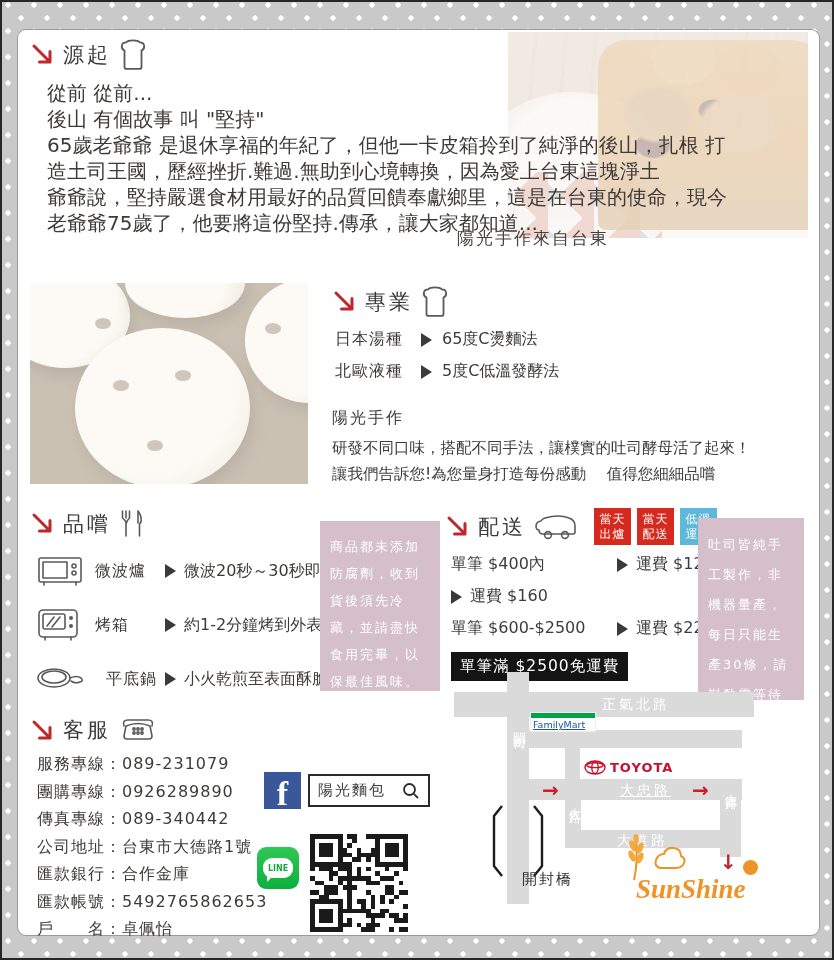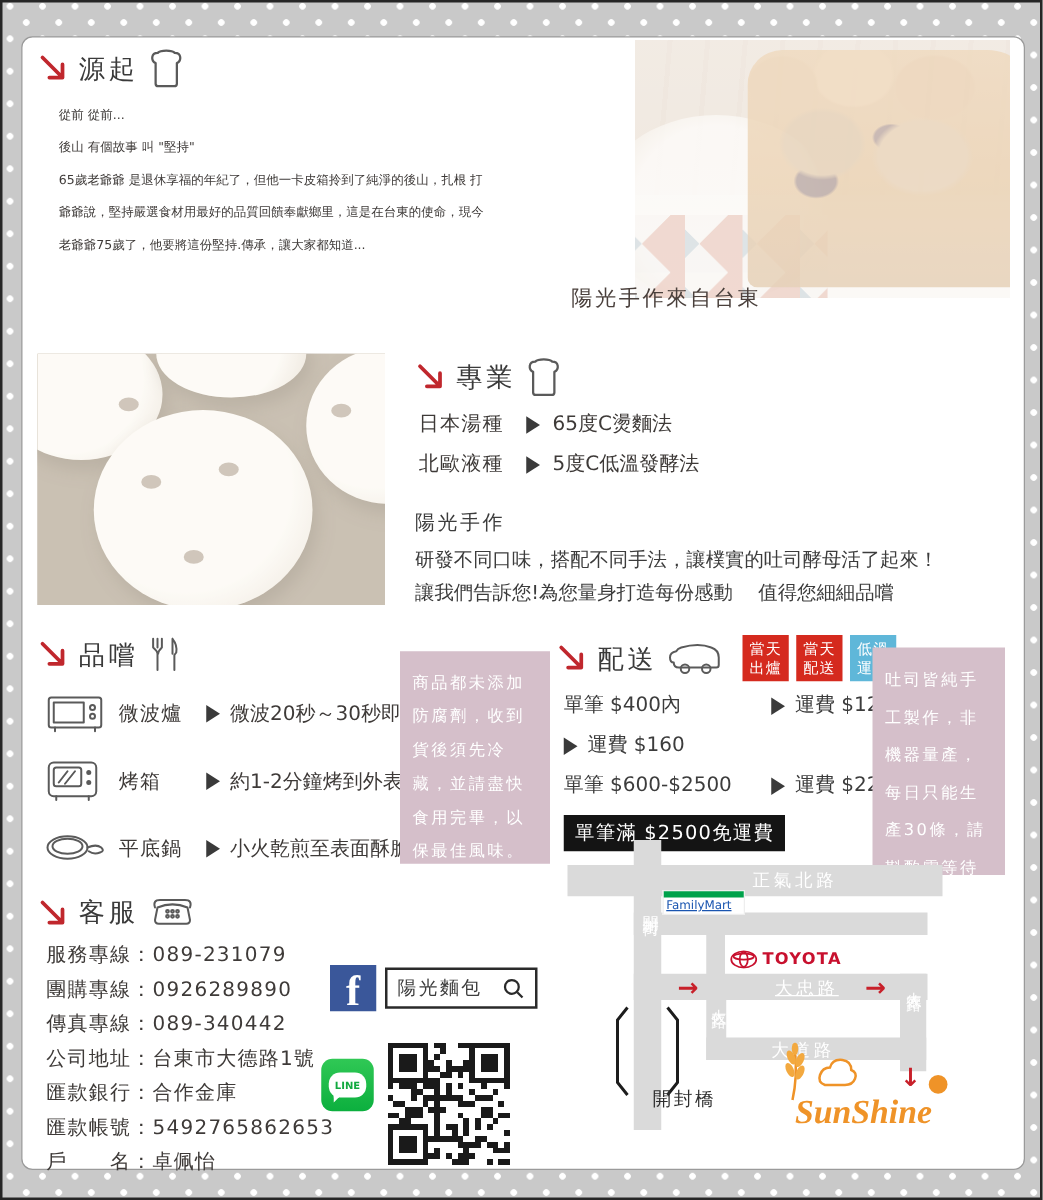--- a/index.html
+++ b/index.html
@@ -24,21 +24,21 @@
     background:#ffffff; border:1px solid #9a9a9a; border-radius:9px;
   }
   .abs { position:absolute; }
 
   
   .sec-head { display:flex; align-items:center; gap:7px; }
   .sec-title { font-size:21px; letter-spacing:3px; color:#3a3a3a; font-weight:500; }
   .arrow-svg { width:26px; height:26px; }
 
   
-  .origin-line { font-size:10px; line-height:26px; white-space:nowrap; color:#3e3a38; }
+  .origin-line { font-size:20px; line-height:26px; white-space:nowrap; color:#3e3a38; }
   #origin-text { left:45px; top:78px; width:640px; z-index:3; }
   #origin-tagline { left:455px; top:225px; font-size:17px; letter-spacing:2px; color:#4a403c; z-index:3; }
 
   
   #bread-photo { left:506px; top:30px; width:300px; height:206px; overflow:hidden;
     background:linear-gradient(180deg,#e8ddd2 0%,#e3d4c4 45%,#efe7dd 75%,#f6f2ec 100%); z-index:1; }
   #bread-photo .wood { position:absolute; inset:0 0 40% 0;
     background:repeating-linear-gradient(95deg,#dcc9b4 0 26px,#d3bda6 26px 30px); opacity:.5; }
   #bread-photo .doily { position:absolute; left:-30px; top:60px; width:190px; height:150px; border-radius:50%;
     background:radial-gradient(circle,#fbf8f4 55%,#efe6da 70%,rgba(255,255,255,0) 72%); opacity:.8; }
@@ -77,21 +77,21 @@
          border-bottom:7px solid rgba(0,0,0,0); display:inline-block; flex:0 0 auto; }
   #pro-brand { left:330px; top:406px; font-size:16px; letter-spacing:2px; }
   #pro-line-0 { left:330px; top:436px; font-size:15.5px; white-space:nowrap; }
   #pro-line-1 { left:330px; top:462px; font-size:15.5px; white-space:nowrap; }
 
   
   #taste-head { left:28px; top:506px; }
   .taste-row { display:flex; align-items:center; gap:8px; font-size:16px; color:#3e3a38; white-space:nowrap; }
   #taste-0 { left:33px; top:548px; }
   #taste-1 { left:33px; top:602px; }
-  #taste-2 { left:33px; top:656px; }
+  #taste-2 { left:33px; top:656px;text-align:right; }
   .taste-icon { width:52px; height:42px; flex:0 0 auto; display:flex; align-items:center; }
   .taste-name { min-width:62px; letter-spacing:1px; }
 
   .pink-note {
     background:#d5bfca; color:#ffffff; font-size:13px; line-height:27px;
     letter-spacing:2px; padding:12px 10px; }
   #pink-note-1 { left:318px; top:519px; width:120px; height:170px; }
   #pink-note-2 { left:696px; top:516px; width:106px; height:182px; line-height:30px; }
 
   
@@ -174,20 +174,21 @@
     </svg>
     <span class="sec-title">源起</span>
     <svg width="30" height="34" viewBox="0 0 26 30">
       <path class="ln" d="M5.5 11 C2 9.5 2.2 3.8 7 3.8 C9 1.6 17 1.6 19 3.8 C23.8 3.8 24 9.5 20.5 11 L20.5 25.5 Q20.5 27.3 18.6 27.3 L7.4 27.3 Q5.5 27.3 5.5 25.5 Z"></path>
     </svg>
   </div>
   <div class="abs" id="origin-text">
     <div class="origin-line">從前 從前...</div>
     <div class="origin-line">後山 有個故事 叫 "堅持"</div>
     <div class="origin-line">65歲老爺爺  是退休享福的年紀了，但他一卡皮箱拎到了純淨的後山，扎根 打</div>
+    <div class="origin-line">造土司王國，歷經挫折.難過.無助到心境轉換，因為愛上台東這塊淨土</div>
     <div class="origin-line">爺爺說，堅持嚴選食材用最好的品質回饋奉獻鄉里，這是在台東的使命，現今</div>
     <div class="origin-line">老爺爺75歲了，他要將這份堅持.傳承，讓大家都知道...</div>
   </div>
   <div class="abs" id="origin-tagline">陽光手作來自台東</div>
 
   <div class="abs" id="dough-photo">
     <div class="dough" style="left:-30px; top:-20px; width:130px; height:105px;">
         <span class="raisin" style="left:95px; top:55px;"></span>
       </div>
     <div class="dough" style="left:95px; top:-35px; width:120px; height:70px;"></div>

